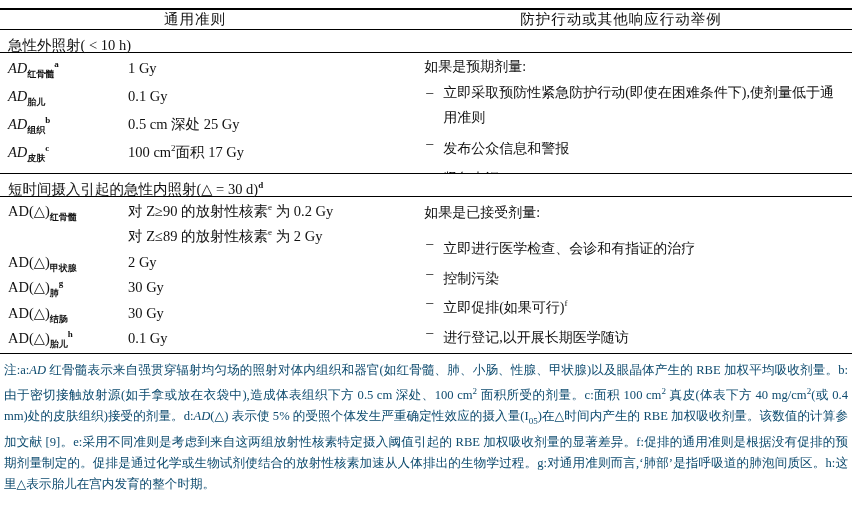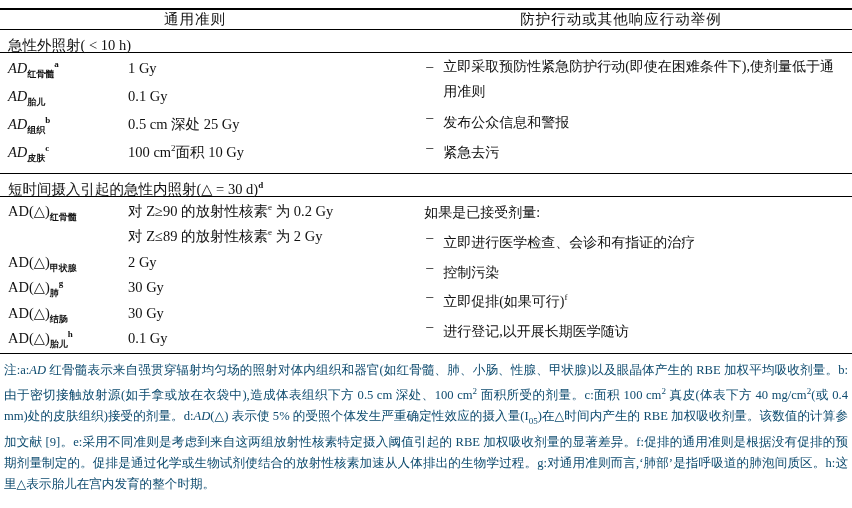--- a/index.html
+++ b/index.html
@@ -31,21 +31,21 @@
   .crit-label{width:120px;flex:none;}
   .sec1-body .crit-base{font-style:italic;}
   .crit-label sub{font-size:9px;font-weight:bold;}
   .crit-label sup{font-size:9px;font-weight:bold;}
   .crit-value sup{font-size:9px;}
   .title-sup{font-size:9px;font-weight:bold;vertical-align:super;}
   
   .col-right{flex:1;box-sizing:border-box;padding:4px 8px 0 10px;font-size:14px;overflow:hidden;}
   .sec2-body .col-right{padding-top:6px;}
   .intro{line-height:20px;margin-bottom:6px;}
-  .sec2-body .intro{margin-bottom:5px;}
+  .sec2-body .intro{margin-bottom:11px;}
   .bullet{position:relative;padding-left:19px;line-height:20px;margin-bottom:6px;}
   .sec2-body .bullet{margin-bottom:5px;}
   .bullet .dash{position:absolute;left:2px;top:0;}
   .bullet sup{font-size:9px;}
   
   .notes{
     margin-top:6px;padding:0 4px;font-size:12.6px;line-height:21px;
     text-align:justify;color:#0c4a6e;
   }
   .notes sup{font-size:9px;}
@@ -74,24 +74,25 @@
         <div class="crit-row">
           <span class="crit-label"><span class="crit-base">AD</span><sub>胎儿</sub><sup></sup></span>
           <span class="crit-value"><span>0.1 Gy</span><sup></sup><span></span></span>
         </div>
         <div class="crit-row">
           <span class="crit-label"><span class="crit-base">AD</span><sub>组织</sub><sup>b</sup></span>
           <span class="crit-value"><span>0.5 cm 深处 25 Gy</span><sup></sup><span></span></span>
         </div>
         <div class="crit-row">
           <span class="crit-label"><span class="crit-base">AD</span><sub>皮肤</sub><sup>c</sup></span>
-          <span class="crit-value"><span>100 cm</span><sup>2</sup><span>面积 10 Gy</span></span>
+          <span class="crit-value"><span>100 cm</span><sup>2</sup><span>面积 17 Gy</span></span>
         </div>
       </div>
       <div class="col-right">
+        <div class="intro">如果是预期剂量:</div>
         <div class="bullet"><span class="dash">–</span><span>立即采取预防性紧急防护行动(即使在困难条件下),使剂量低于通用准则</span><sup></sup></div>
         <div class="bullet"><span class="dash">–</span><span>发布公众信息和警报</span><sup></sup></div>
         <div class="bullet"><span class="dash">–</span><span>紧急去污</span><sup></sup></div>
       </div>
     </div>
 
     <div class="section-title"><span>短时间摄入引起的急性内照射(△ = 30 d)</span><span class="title-sup">d</span></div>
 
     <div class="section-body sec2-body">
       <div class="col-left">

